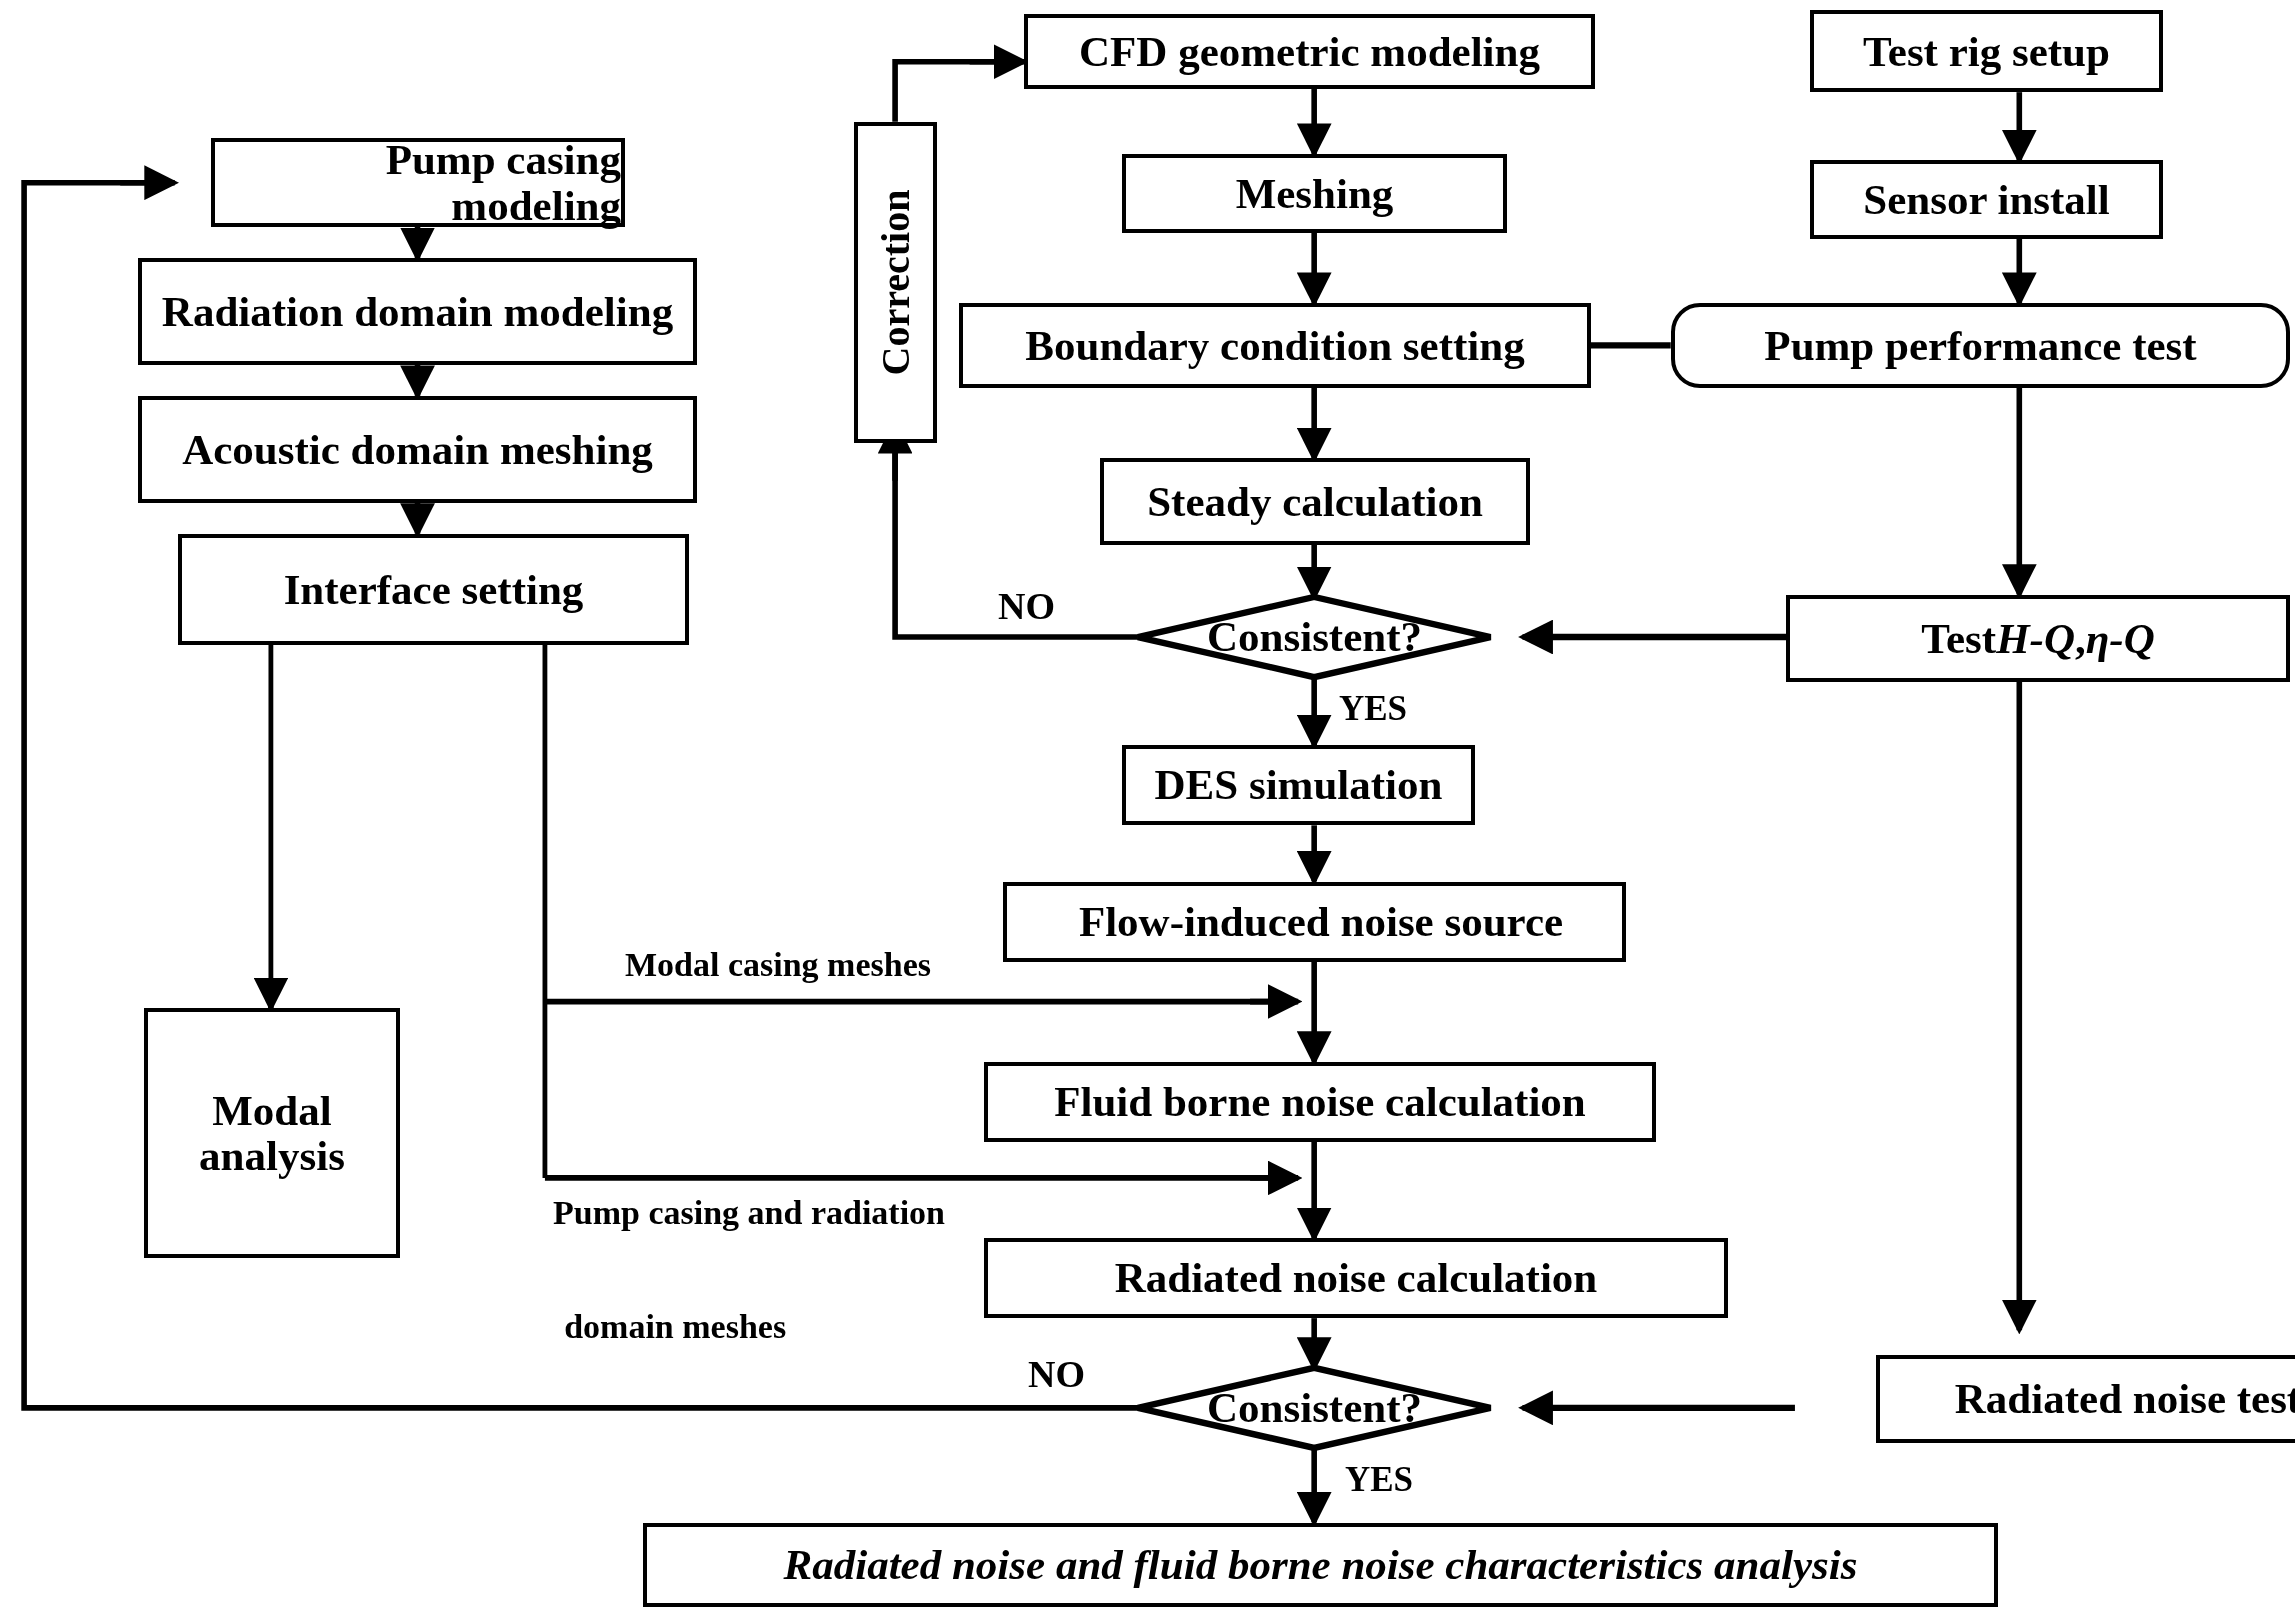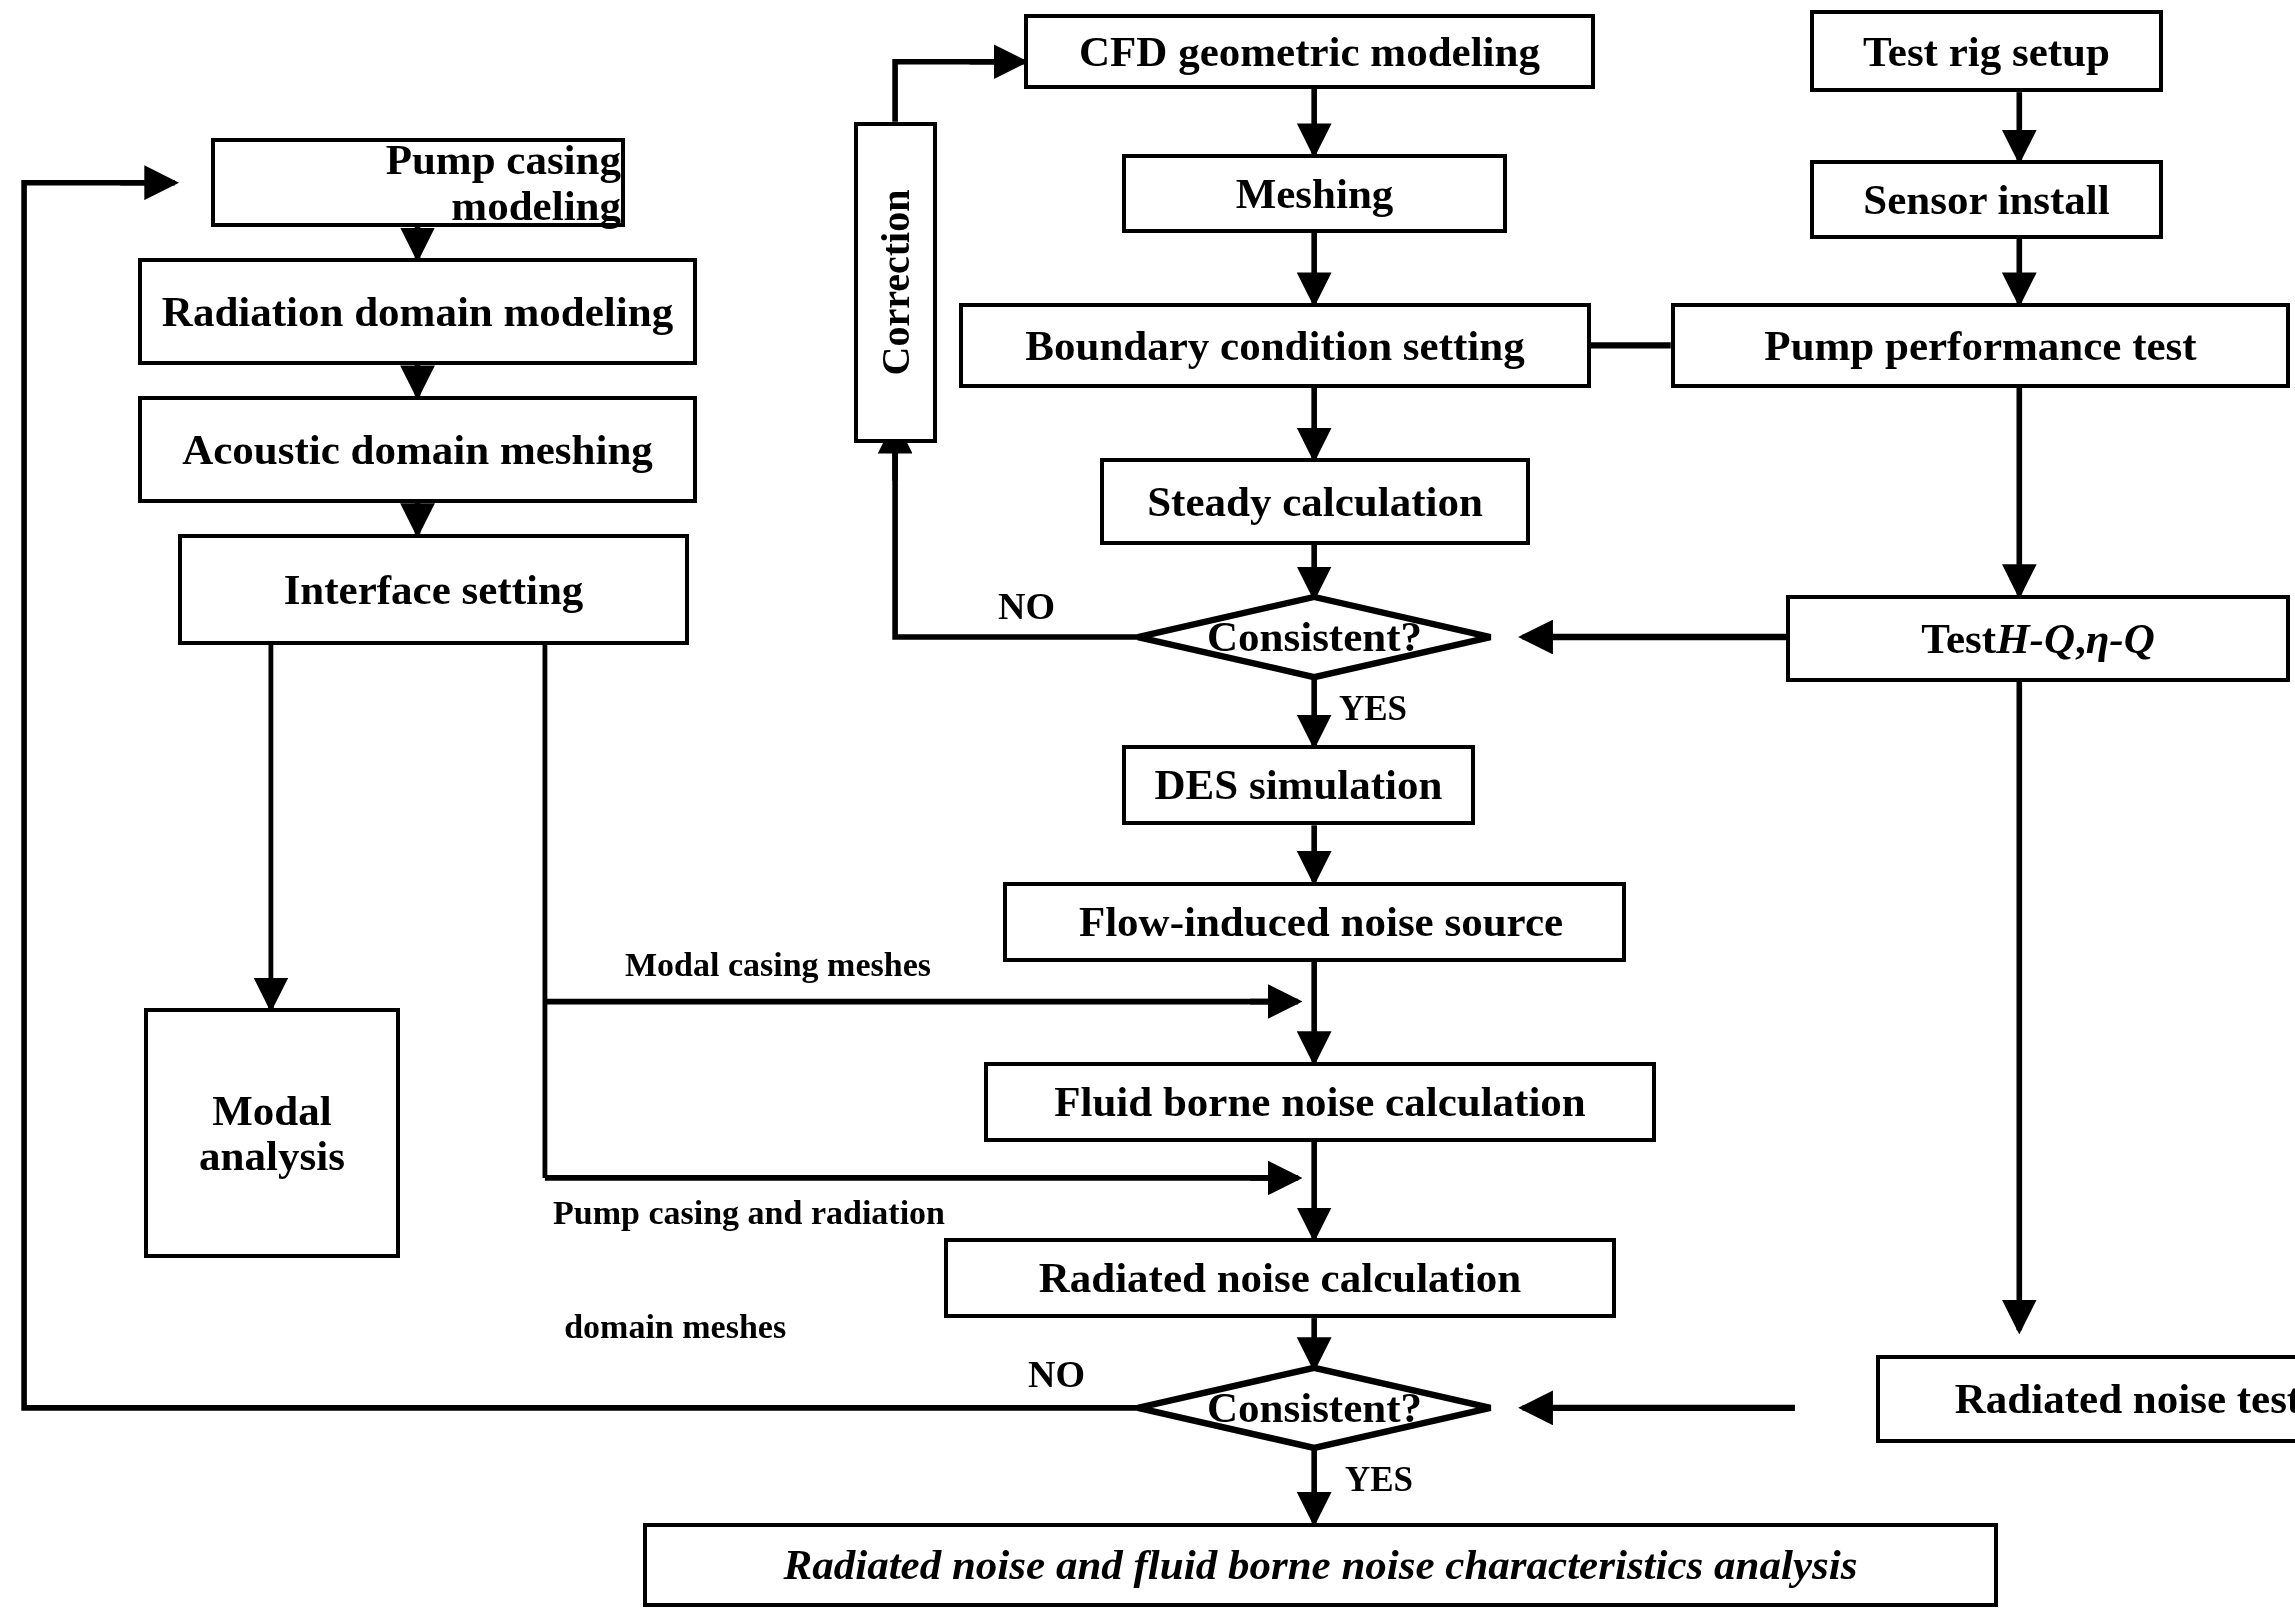--- a/index.html
+++ b/index.html
@@ -150,33 +150,33 @@
   <div class="node diamond" style="left:1138px;top:597px;width:353px;height:80px;font-size:43px;">
     <span class="dtext">Consistent?</span>
   </div>
 
   <div class="node" style="left:1122px;top:745px;width:353px;height:80px;font-size:43px;">DES simulation</div>
 
   <div class="node" style="left:1003px;top:882px;width:623px;height:80px;font-size:43px;padding-left:13px;">Flow-induced noise source</div>
 
   <div class="node" style="left:984px;top:1062px;width:672px;height:80px;font-size:43px;">Fluid borne noise calculation</div>
 
-  <div class="node" style="left:944px;top:1238px;width:672px;height:80px;font-size:43px;">Radiated noise calculation</div>
+  <div class="node" style="left:984px;top:1238px;width:744px;height:80px;font-size:43px;">Radiated noise calculation</div>
 
   <div class="node diamond" style="left:1138px;top:1368px;width:353px;height:80px;font-size:43px;">
     <span class="dtext">Consistent?</span>
   </div>
 
   <div class="node" style="left:643px;top:1523px;width:1355px;height:84px;font-size:43px;font-style:italic;">Radiated noise and fluid borne noise characteristics analysis</div>
 
   <div class="node" style="left:1810px;top:10.4px;width:353px;height:82px;font-size:43px;">Test rig setup</div>
 
   <div class="node" style="left:1810px;top:160px;width:353px;height:79px;font-size:43px;">Sensor install</div>
 
-  <div class="node" style="left:1671px;top:303px;width:619px;height:85px;font-size:43px;">Pump performance test</div>
+  <div class="node" style="left:1671px;top:303px;width:619px;height:85px;font-size:43px;border-radius:29px;">Pump performance test</div>
 
   <div class="node" style="left:1786px;top:595px;width:504px;height:87px;font-size:43px;">
     <span>Test </span>
       <span style="font-style:italic;">H-Q</span>
       <span>, </span>
       <span style="font-style:italic;">η-Q</span>
   </div>
 
   <div class="node" style="left:1876px;top:1355px;width:504px;height:88px;font-size:43px;">Radiated noise test</div>
 

